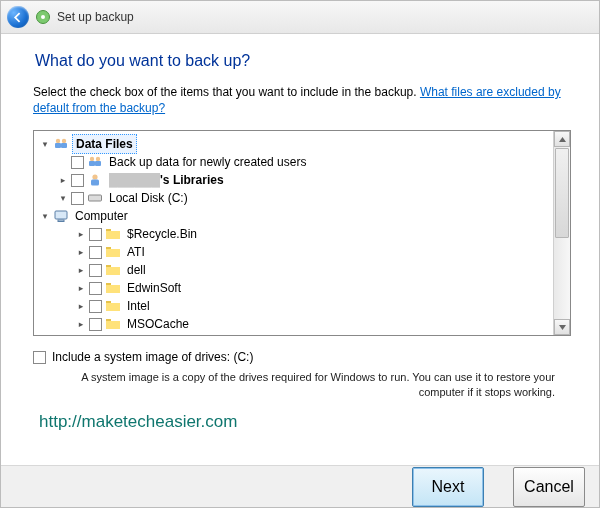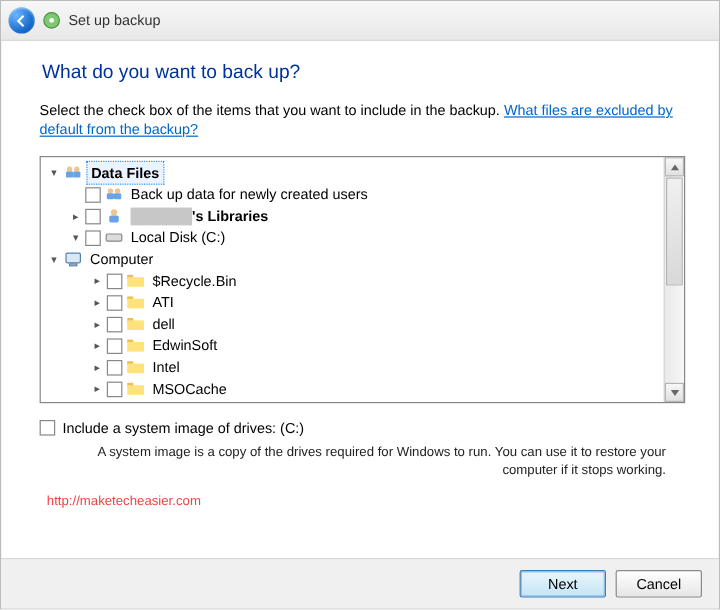--- a/index.html
+++ b/index.html
@@ -33,25 +33,25 @@
   .label-box { padding: 0 3px; }
   .selected { border: 1px dotted #3399ff; background: #eaf3ff; }
   .bold { font-weight: bold; }
   .icon { width: 16px; height: 16px; display: inline-flex; align-items: center; justify-content: center; }
   .folder-icon svg rect.tab { fill: #e6c24a; }
   .folder-icon svg rect.body { fill: #ffe27a; }
   .drive-icon rect { fill: #dcdcdc; stroke: #888; }
   .computer-icon rect { fill: #d8e8f7; stroke: #5a7fa6; }
   .people-icon circle { fill: #f2c48c; }
   .people-icon rect { fill: #6aa2e6; }
-  .sysimg-row { margin-top: 14px; display: flex; gap: 6px; }
+  .sysimg-row { margin-top: 14px; display: flex; align-items: center; gap: 6px; }
   .sysimg-desc { margin: 6px 0 0 22px; font-size: 11px; color: #222; line-height: 1.35; max-width: 500px; text-align: right; }
-  .watermark { font-size: 11px; color: #ef4444; margin: 12px 0 0 6px; }
+  .watermark { font-size: 17px; color: #0f766e; margin: 12px 0 0 6px; }
   .button-bar { height: 42px; border-top: 1px solid #d8d8d8; background: #f0f0f0; display: flex; align-items: center; justify-content: flex-end; padding: 0 14px; gap: 8px; }
-  .btn { min-width: 72px; height: 23px; border: 1px solid #8a8a8a; background: linear-gradient(#fefefe,#e6e6e6); font-size: 12px; border-radius: 2px; cursor: pointer; }
+  .btn { min-width: 72px; height: 40px; border: 1px solid #8a8a8a; background: linear-gradient(#fefefe,#e6e6e6); font-size: 16px; border-radius: 2px; cursor: pointer; margin-left: 21px; }
   .btn.primary { border: 1px solid #3c7fb1; box-shadow: 0 0 0 1px #8dc1ea inset; background: linear-gradient(#eaf6fd,#c4e5f6); }
 </style>
 </head>
 <body>
 
 <div class="window">
 
   <div class="titlebar">
     <div class="back-btn">
       <svg viewBox="0 0 10 10">

